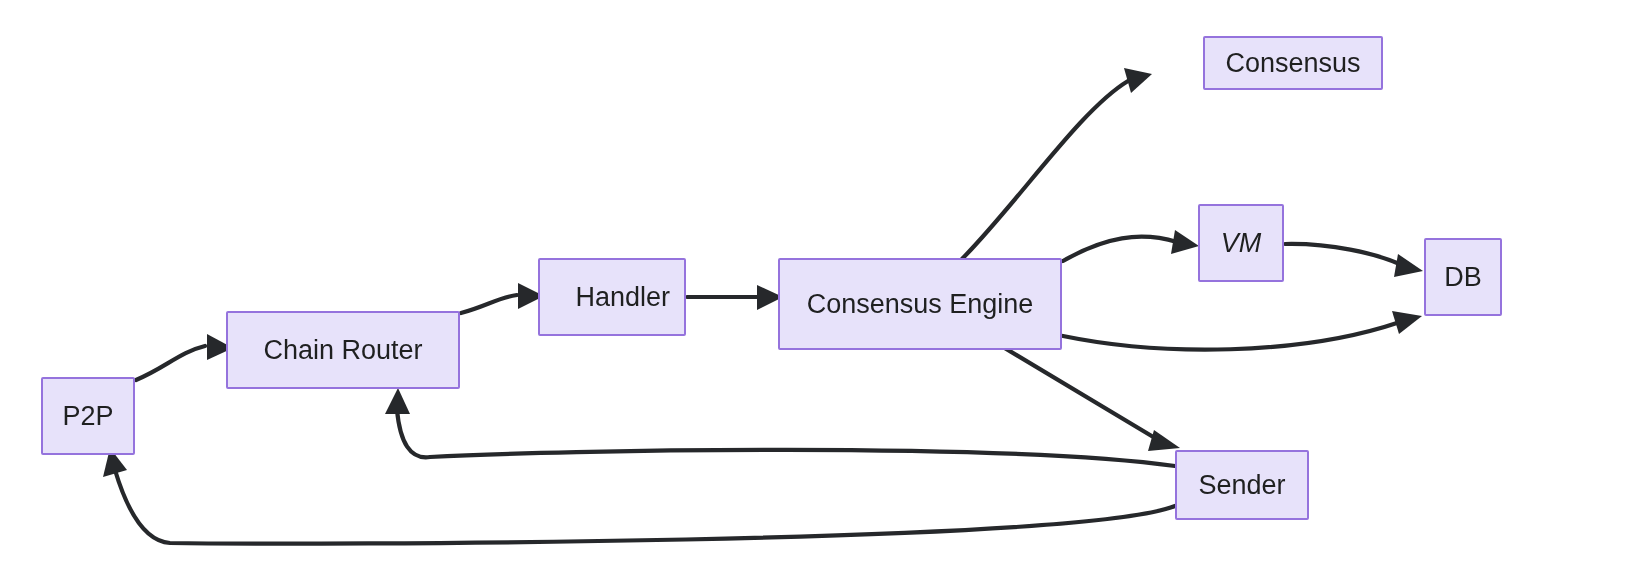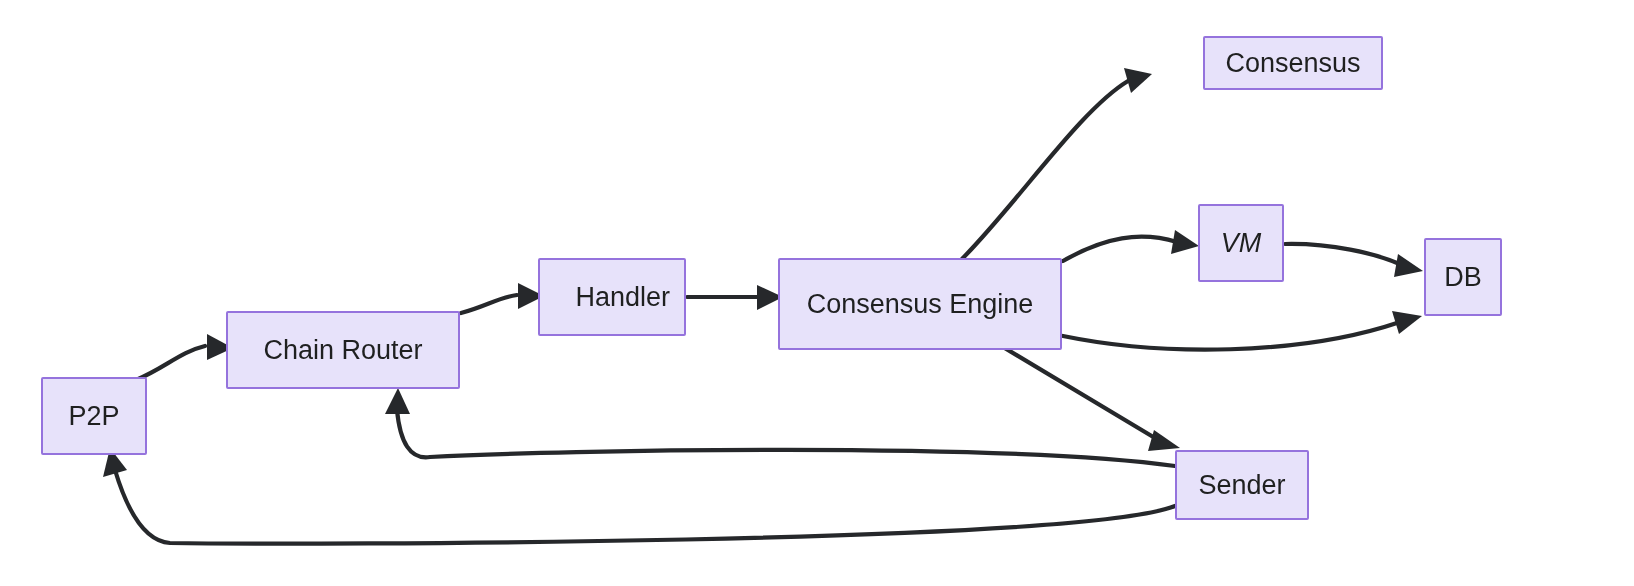--- a/index.html
+++ b/index.html
@@ -109,21 +109,21 @@
       <polygon class="edge-head" points="385,414 398,388 410,414"></polygon>
     </g>
 
     <g>
       <path class="edge-path" d="M 1175,506 C 1080,544 300,545 170,543 C 140,541 124,500 115,470"></path>
       <polygon class="edge-head" points="103,477 110,448 127,470"></polygon>
     </g>
 
   </svg>
 
-  <div class="node-box" style="left:41px; top:377px; width:106px; height:78px;">
+  <div class="node-box" style="left:41px; top:377px; width:94px; height:78px;">
     <span class="node-label">P2P</span>
   </div>
 
   <div class="node-box" style="left:226px; top:311px; width:234px; height:78px;">
     <span class="node-label">Chain Router</span>
   </div>
 
   <div class="node-box" style="left:538px; top:258px; width:148px; height:78px;justify-content:flex-end;">
     <span class="node-label">Handler</span>
   </div>

